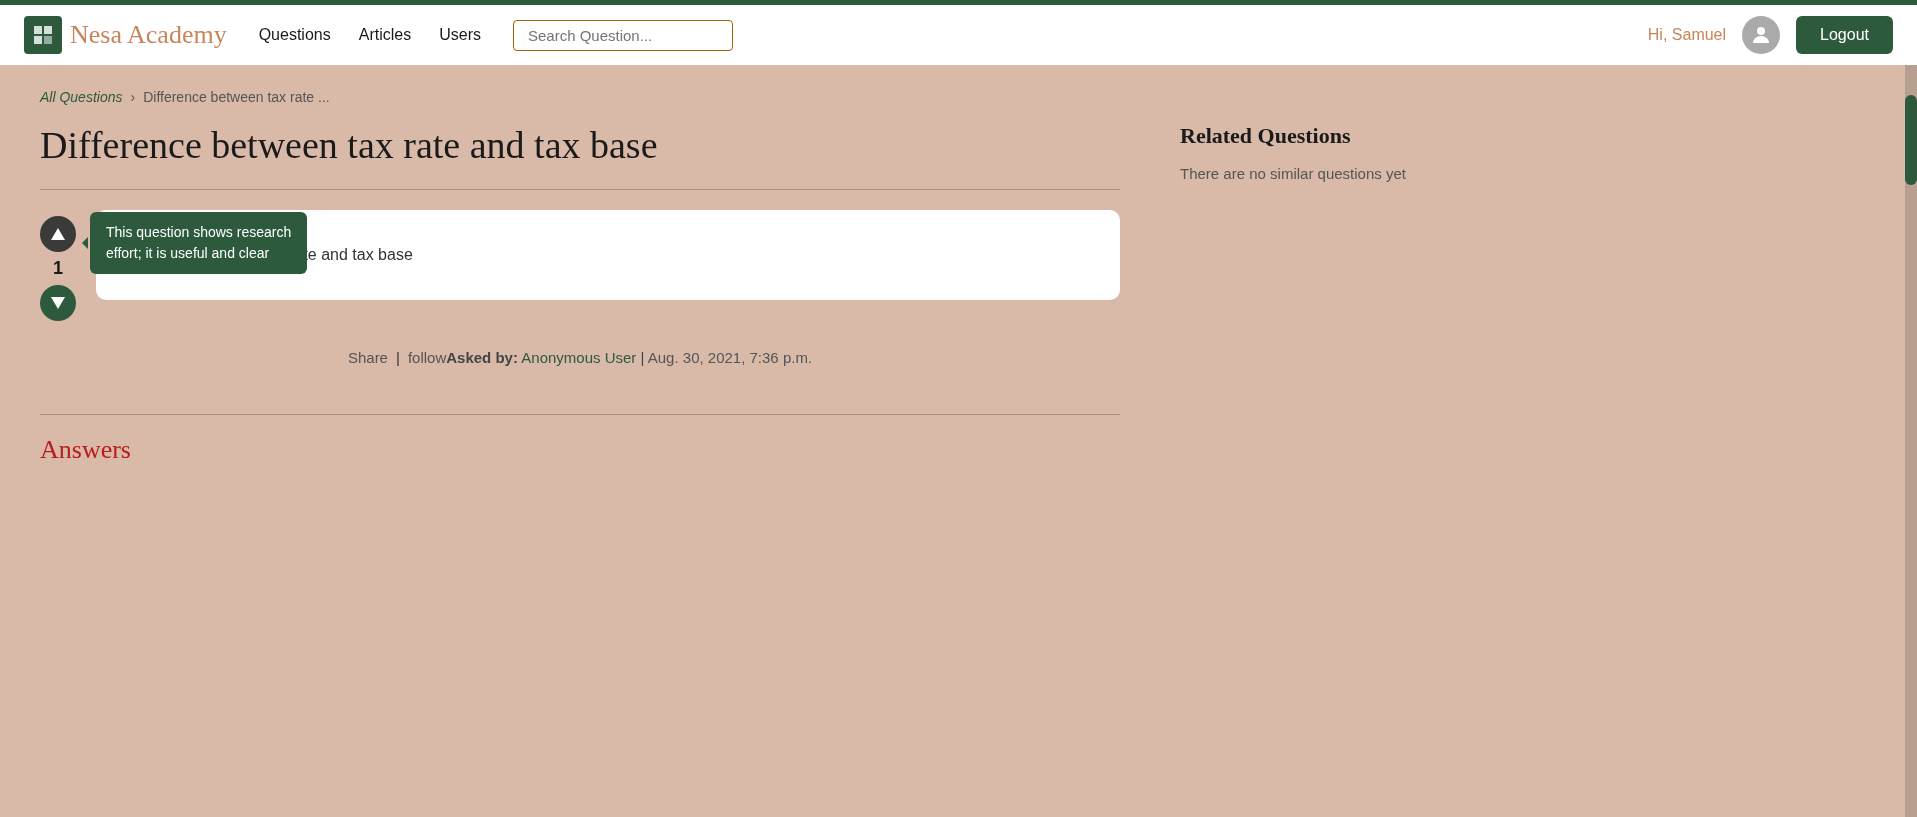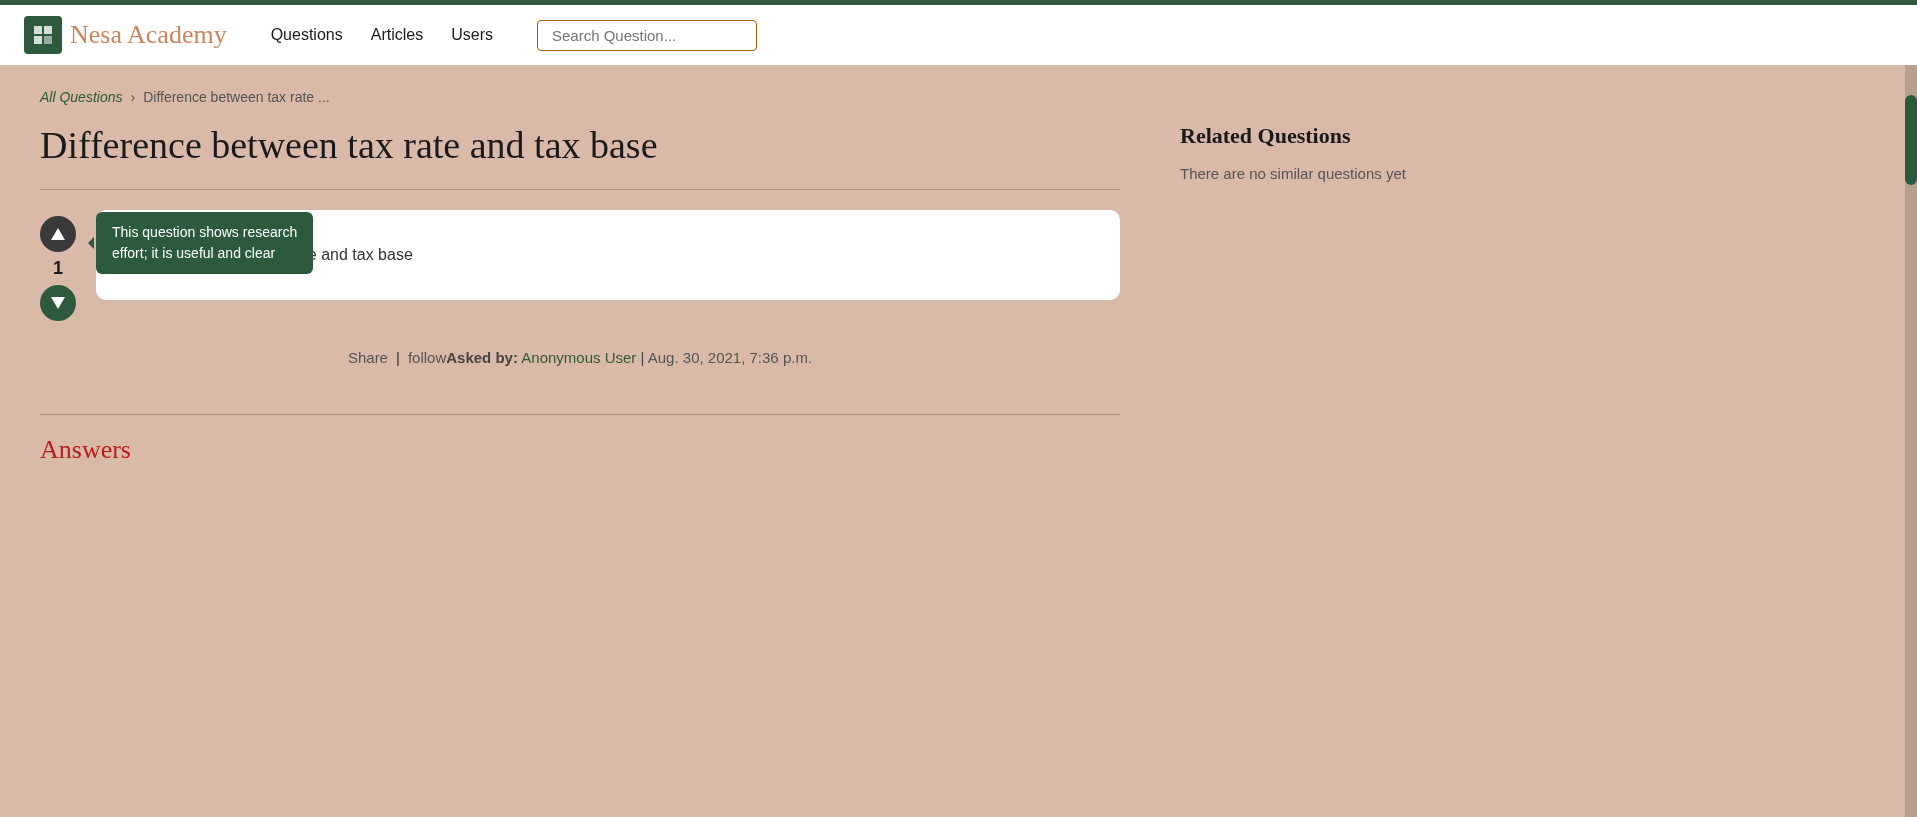--- a/index.html
+++ b/index.html
@@ -6,21 +6,21 @@
     body { font-family: Georgia, serif; background: #d9b9a8; min-height: 817px; }
 
     
     nav {
       background: #fff;
       border-top: 5px solid #2d5a3d;
       display: flex;
       align-items: center;
       padding: 0 24px;
       height: 65px;
-      gap: 44px;
+      gap: 32px;
     }
     .nav-logo {
       display: flex;
       align-items: center;
       gap: 8px;
       text-decoration: none;
     }
     .logo-icon {
       width: 38px;
       height: 38px;
@@ -221,21 +221,21 @@
     .vote-count {
       font-size: 18px;
       font-weight: bold;
       color: #1a1a1a;
       font-family: Arial, sans-serif;
     }
 
     
     .tooltip {
       position: absolute;
-      left: 56px;
+      left: 50px;
       top: 2px;
       background: #2d5a3d;
       color: #fff;
       font-family: Arial, sans-serif;
       font-size: 14px;
       padding: 10px 16px;
       border-radius: 6px;
       white-space: nowrap;
       z-index: 100;
       line-height: 1.5;
@@ -344,20 +344,30 @@
   </a>
 
   <ul class="nav-links">
     <li><a href="#">Questions</a></li>
     <li><a href="#">Articles</a></li>
     <li><a href="#">Users</a></li>
   </ul>
 
   <input class="search-input" type="text" placeholder="Search Question..." style="">
 
+  <div class="nav-right">
+    <span class="hi-user">Hi, Samuel</span>
+    <div class="avatar">
+      <svg width="24" height="24" viewBox="0 0 24 24" fill="#fff">
+        <circle cx="12" cy="8" r="4"></circle>
+        <path d="M4 20c0-4 3.6-7 8-7s8 3 8 7"></path>
+      </svg>
+    </div>
+    <button class="logout-btn">Logout</button>
+  </div>
 </nav>
 
 <div class="scrollbar-right">
   <div class="scrollbar-thumb"></div>
 </div>
 
 <div class="main">
 
   <div class="breadcrumb">
     <a class="breadcrumb-link" href="#">All Questions</a>

